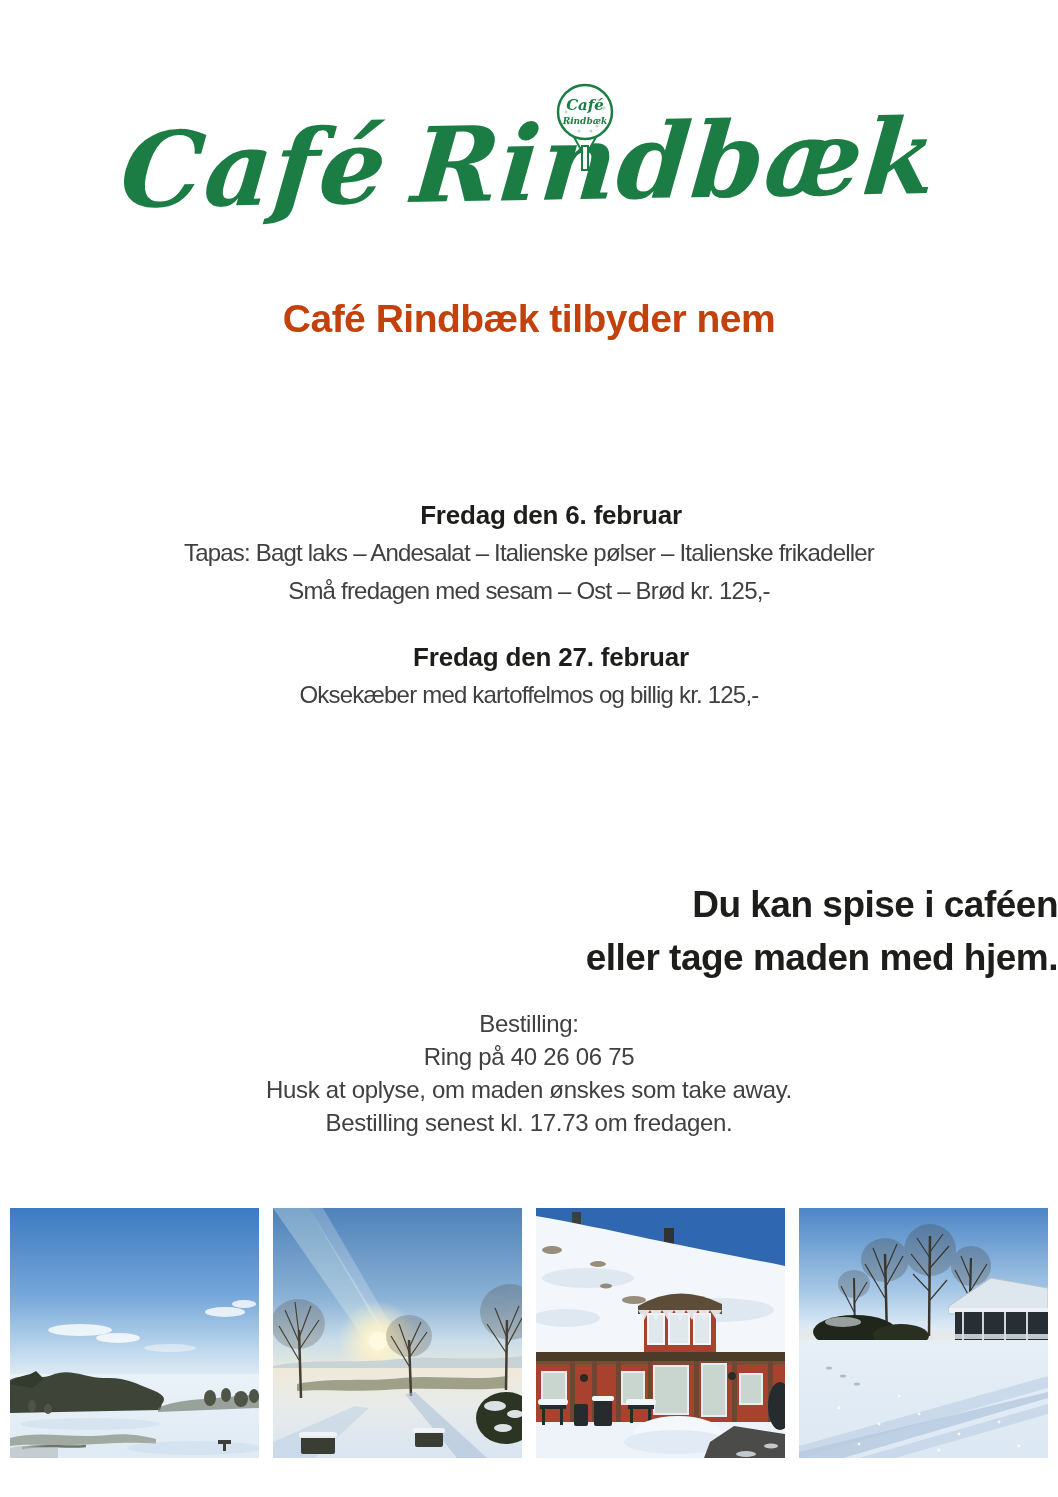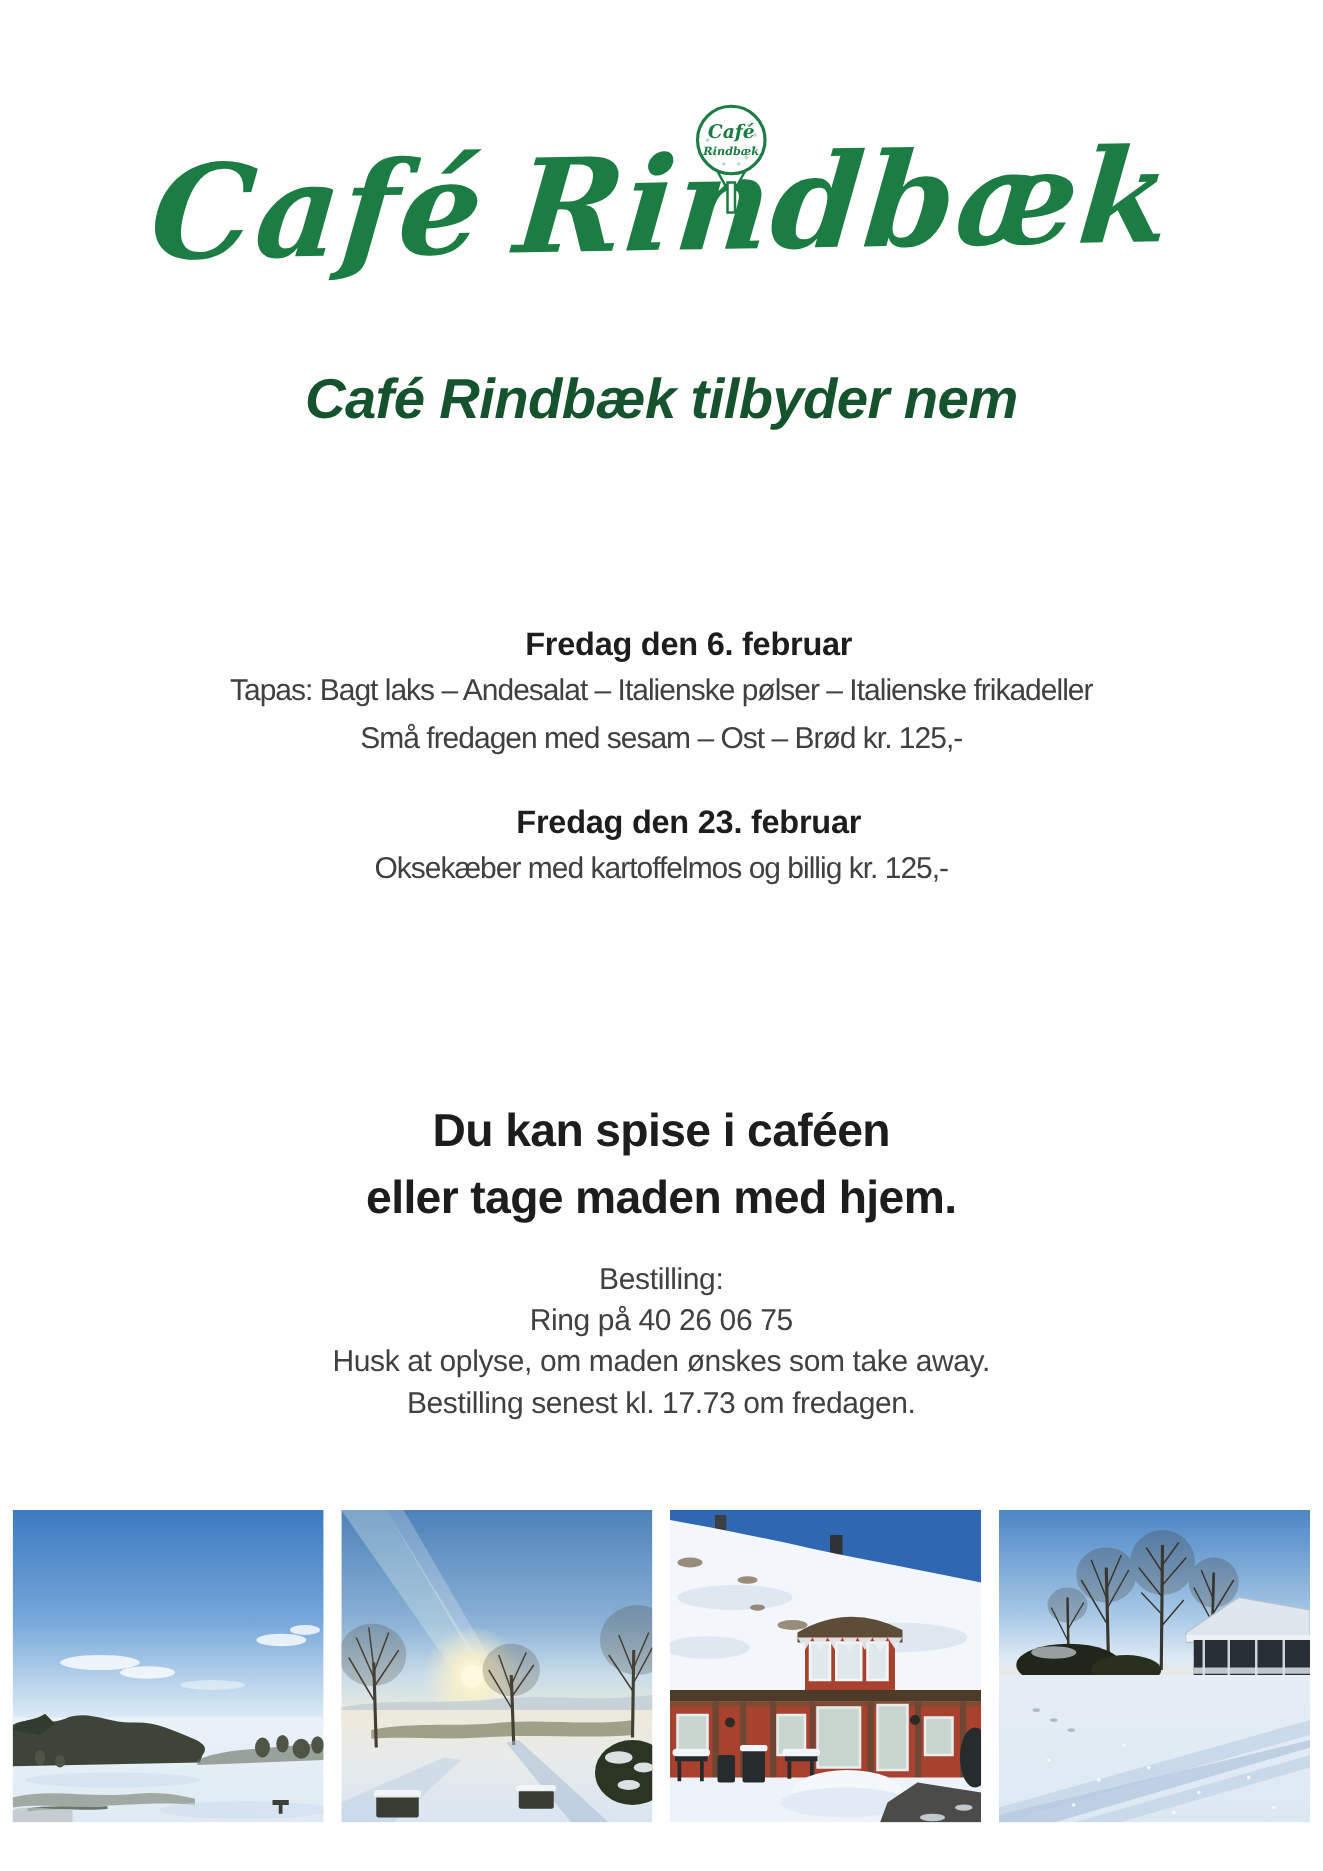--- a/index.html
+++ b/index.html
@@ -42,26 +42,25 @@
     font-size: 15px; fill: #1b7d44; text-anchor: middle;
   }
   .badge-t2 {
     font-family: "DejaVu Serif", serif; font-style: italic; font-weight: 700;
     font-size: 9px; fill: #1b7d44; text-anchor: middle;
   }
 
   
   .headline {
     top: 290px;
-    font-size: 45px;
+    font-size: 39px;
     font-weight: 700;
     line-height: 57px;
     letter-spacing: -0.5px;
-    color: #14532d;
-    font-style: italic;
+    color: #c2410c;
   }
 
   
   .menu-sec { line-height: 38px; }
   .menu-sec-1 { top: 496px; }
   .menu-sec-2 { top: 638px; }
   .menu-title { font-size: 26px; font-weight: 700; color: #1d1d1b; letter-spacing: -0.2px; padding-left: 44px; }
   .menu-line  { font-size: 24px; font-weight: 300; color: #404040; letter-spacing: -0.8px; }
 
   
@@ -124,25 +123,25 @@
     <span>Café Rindbæk tilbyder nem</span><br>
   </h1>
 
   <section class="centered menu-sec menu-sec-1">
     <div class="menu-title">Fredag den 6. februar</div>
     <div class="menu-line">Tapas: Bagt laks – Andesalat – Italienske pølser – Italienske frikadeller</div>
     <div class="menu-line">Små fredagen med sesam – Ost – Brød kr. 125,-</div>
   </section>
 
   <section class="centered menu-sec menu-sec-2">
-    <div class="menu-title">Fredag den 23. februar</div>
+    <div class="menu-title">Fredag den 27. februar</div>
     <div class="menu-line">Oksekæber med kartoffelmos og billig kr. 125,-</div>
   </section>
 
-  <h2 class="centered dine-in" style="margin:0;">
+  <h2 class="centered dine-in" style="margin:0;text-align:right;">
     <span>Du kan spise i caféen</span><br>
     <span>eller tage maden med hjem.</span>
   </h2>
 
   <section class="centered ordering">
     <div>Bestilling:</div>
     <div>Ring på 40 26 06 75</div>
     <div>Husk at oplyse, om maden ønskes som take away.</div>
     <div>Bestilling senest kl. 17.73 om fredagen.</div>
   </section>

